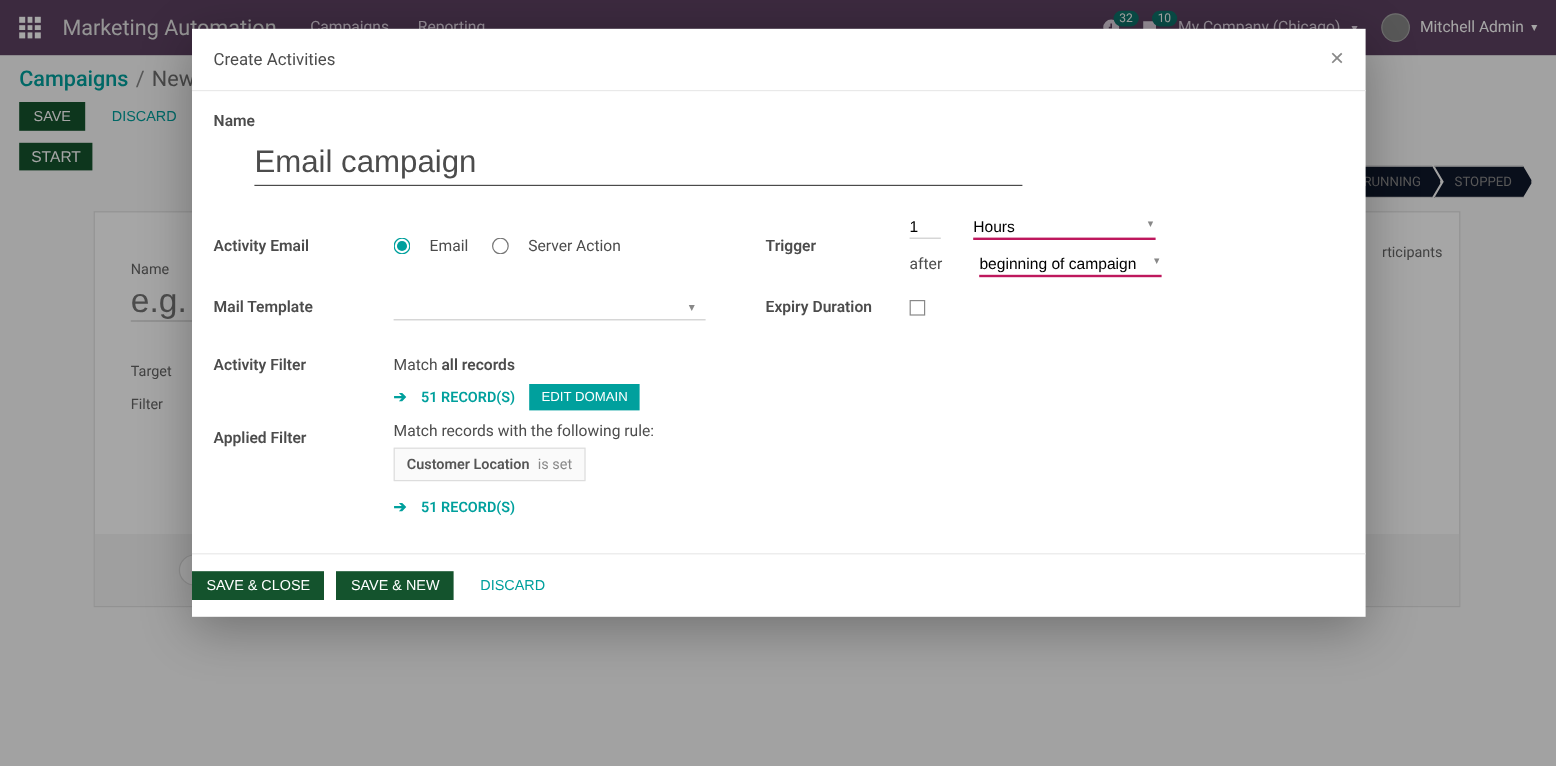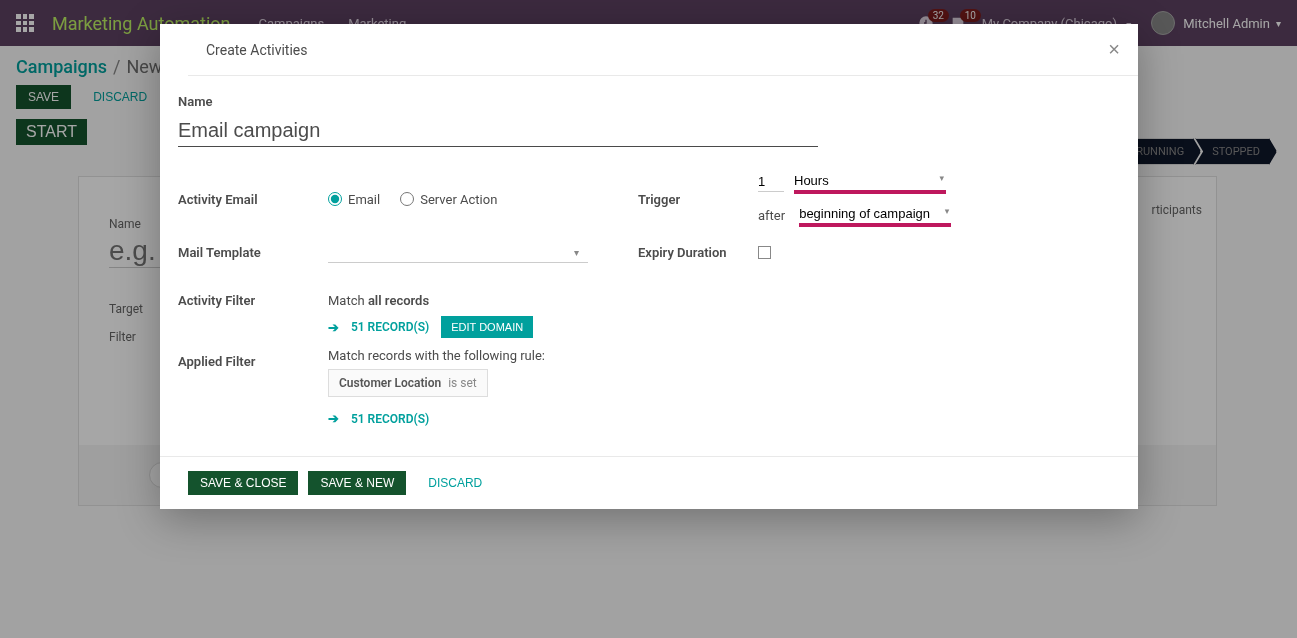--- a/index.html
+++ b/index.html
@@ -17,26 +17,26 @@
     .topnav {
       height: 46px;
       background: #5D4161;
       color: #fff;
       display: flex;
       align-items: center;
       padding: 0 16px;
     }
     .apps-icon { width: 18px; height: 18px; display: grid; grid-template-columns: repeat(3, 1fr); grid-template-rows: repeat(3, 1fr); gap: 2px; margin-right: 18px; }
     .apps-icon span { background: #fff; }
-    .brand { font-size: 18px; font-weight: 400; color: #bef264; margin-right: 28px; }
+    .brand { font-size: 18px; font-weight: 400; color: #e5e5e5; margin-right: 28px; }
     .nav-link { color: #e6dbe8; font-size: 13px; margin-right: 24px; }
     .spacer { flex: 1; }
     .badge-wrap { display: flex; align-items: center; margin-right: 16px; position: relative; }
     .badge-wrap svg { width: 16px; height: 16px; fill: #e6dbe8; }
-    .badge { position: absolute; top: -6px; left: 10px; background: #7f1d1d; color: #fff; font-size: 10px; padding: 1px 5px; border-radius: 8px; }
+    .badge { position: absolute; top: -6px; left: 10px; background: #0f766e; color: #fff; font-size: 10px; padding: 1px 5px; border-radius: 8px; }
     .company { color: #e6dbe8; margin-right: 20px; font-size: 13px; }
     .user { display: flex; align-items: center; color: #fff; font-size: 13px; }
     .avatar { width: 24px; height: 24px; border-radius: 50%; background: #888; margin-right: 8px; border: 1px solid #aaa; }
     .caret { margin-left: 6px; font-size: 10px; }
 
     
     .breadcrumb-row {
       padding: 10px 16px 4px;
       display: flex;
       align-items: center;
@@ -44,21 +44,21 @@
     }
     .bc-link { color: #00A09D; font-weight: 500; }
     .bc-sep { margin: 0 6px; color: #888; }
     .bc-current { color: #6f6f6f; }
 
     
     .buttons-row { padding: 4px 16px 10px; display: flex; gap: 10px; }
     .btn { border: none; padding: 5px 12px; font-size: 12px; cursor: pointer; font-weight: 500; }
     .btn-primary { background: #14532d; color: #fff; }
     .btn-link { background: transparent; color: #00A09D; }
-    .btn-sm { padding: 4px 10px; font-size: 16px; }
+    .btn-sm { padding: 4px 10px; font-size: 13px; }
 
     
     .states-row { position: absolute; right: 20px; top: 138px; display: flex; }
     .state-pill { padding: 6px 16px; background: #0f172a; border: 1px solid #ddd; font-size: 11px; color: #888; clip-path: polygon(0 0, calc(100% - 8px) 0, 100% 50%, calc(100% - 8px) 100%, 0 100%, 8px 50%); margin-left: -6px; }
 
     
     .card-behind {
       position: absolute;
       top: 176px;
       left: 78px;
@@ -79,62 +79,63 @@
 
     
     .modal {
       position: absolute;
       top: 24px;
       left: 160px;
       width: 978px;
       background: #fff;
       box-shadow: 0 10px 40px rgba(0,0,0,0.3);
     }
-    .modal-header { display: flex; align-items: center; padding: 14px 18px; border-bottom: 1px solid #e9e9e9; margin-left: 28px; }
+    .modal-header { display: flex; align-items: center; padding: 14px 18px; border-bottom: 1px solid #e9e9e9; }
     .modal-title { font-size: 14px; color: #4c4c4c; }
     .modal-close { margin-left: auto; font-size: 20px; color: #888; cursor: pointer; background: none; border: none; }
 
     .modal-body { padding: 18px 18px 30px; }
     .field-label { font-size: 13px; font-weight: 600; color: #4c4c4c; }
     .name-section { margin-bottom: 24px; }
     .name-input {
-      font-size: 20px;
+      font-size: 26px;
       width: 640px;
       border: none;
       border-bottom: 1px solid #4a4a4a;
       padding: 4px 0;
       margin-top: 6px;
       color: #4c4c4c;
+      margin-left: 34px;
     }
 
     .form-grid {
       display: grid;
       grid-template-columns: 150px 310px 120px 1fr;
       row-gap: 14px;
       align-items: center;
       margin-bottom: 30px;
       font-size: 13px;
     }
     .radio-group { display: flex; gap: 20px; align-items: center; }
-    .radio-group label { display: flex; align-items: center; gap: 6px; }
+    .radio-group label { display: flex; align-items: center; gap: 16px; }
     .radio-group input[type="radio"] { accent-color: #00A09D; width: 14px; height: 14px; }
 
     .select-input {
       width: 260px;
       border: none;
       border-bottom: 1px solid #ccc;
       padding: 3px 0;
       font-size: 13px;
       background: transparent;
     }
     .select-caret { font-size: 10px; color: #888; margin-left: -14px; }
 
     .trigger-row { display: flex; align-items: center; gap: 10px; }
     .small-num { width: 26px; border: none; border-bottom: 1px solid #ccc; font-size: 13px; text-align: left; padding-bottom: 2px; }
-    .sel-under { border: none; border-bottom: 4px solid #be185d; font-size: 13px; padding: 2px 14px 2px 0; background: transparent; position: relative; }
+    .sel-under { border: none; border-bottom: 2px solid #be185d; font-size: 13px; padding: 2px 14px 2px 0; background: transparent; position: relative; margin-left: 17px; }
     .sel-wrap { position: relative; display: inline-block; }
     .sel-wrap::after { content: "▾"; position: absolute; right: 2px; top: 2px; font-size: 9px; color: #888; pointer-events: none; }
     .sel-hours { width: 152px; }
     .sel-begin { width: 152px; }
     .after-label { font-size: 13px; margin-right: 4px; }
 
     input[type="checkbox"].square { width: 13px; height: 13px; appearance: none; border: 1px solid #888; }
 
     .section-title { font-size: 17px; color: #4c4c4c; margin-bottom: 14px; }
     .domain-grid {
@@ -155,21 +156,21 @@
       background: #fafafa;
       padding: 6px 10px;
       font-size: 12px;
       margin-top: 6px;
     }
     .chip .chip-field { font-weight: 600; color: #555; }
     .chip .chip-op { color: #888; margin-left: 4px; margin-top: 24px; }
 
     .modal-footer {
       border-top: 1px solid #e9e9e9;
-      padding: 14px 28px;
+      padding: 14px 0;
       display: flex;
       gap: 10px;
     }
   </style>
 </head>
 <body>
 
 <div class="topnav">
   <div class="apps-icon">
     <span></span>
@@ -177,21 +178,21 @@
       <span></span>
       <span></span>
       <span></span>
       <span></span>
       <span></span>
       <span></span>
       <span></span>
   </div>
   <div class="brand">Marketing Automation</div>
   <div class="nav-link">Campaigns</div>
-  <div class="nav-link">Marketing</div>
+  <div class="nav-link">Reporting</div>
   <div class="spacer"></div>
   <div class="badge-wrap">
     <svg viewBox="0 0 24 24">
         <path d="M12 2a10 10 0 100 20 10 10 0 000-20zm1 11h-4v-2h2V7h2z"></path>
       </svg>
     <span class="badge">32</span>
   </div>
   <div class="badge-wrap">
     <svg viewBox="0 0 24 24">
         <path d="M4 4h16v12H7l-3 3z"></path>

